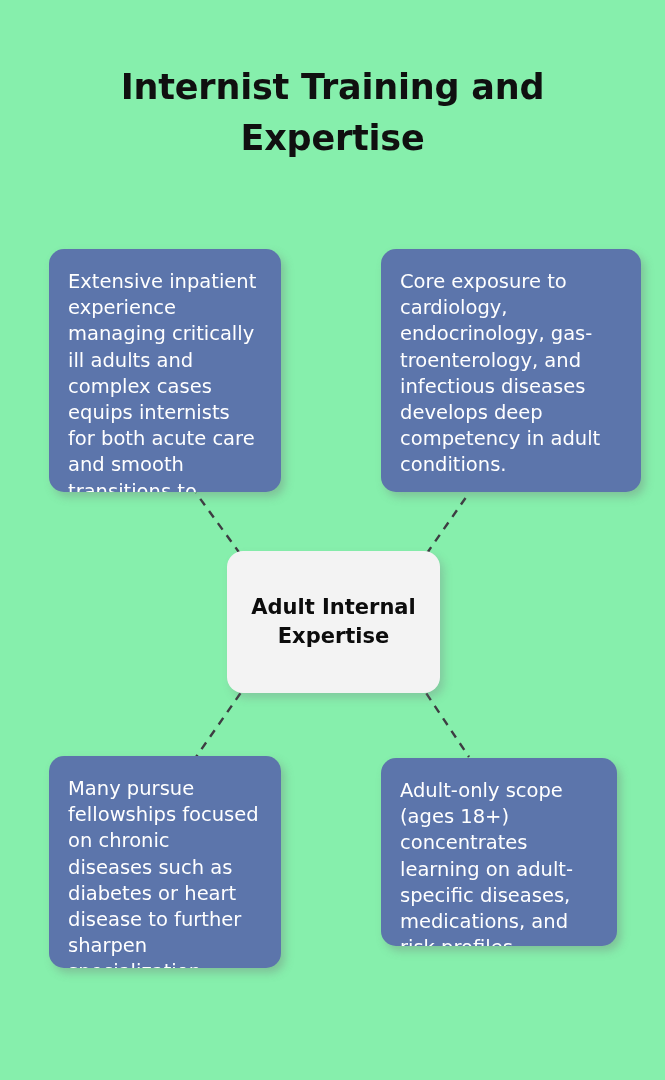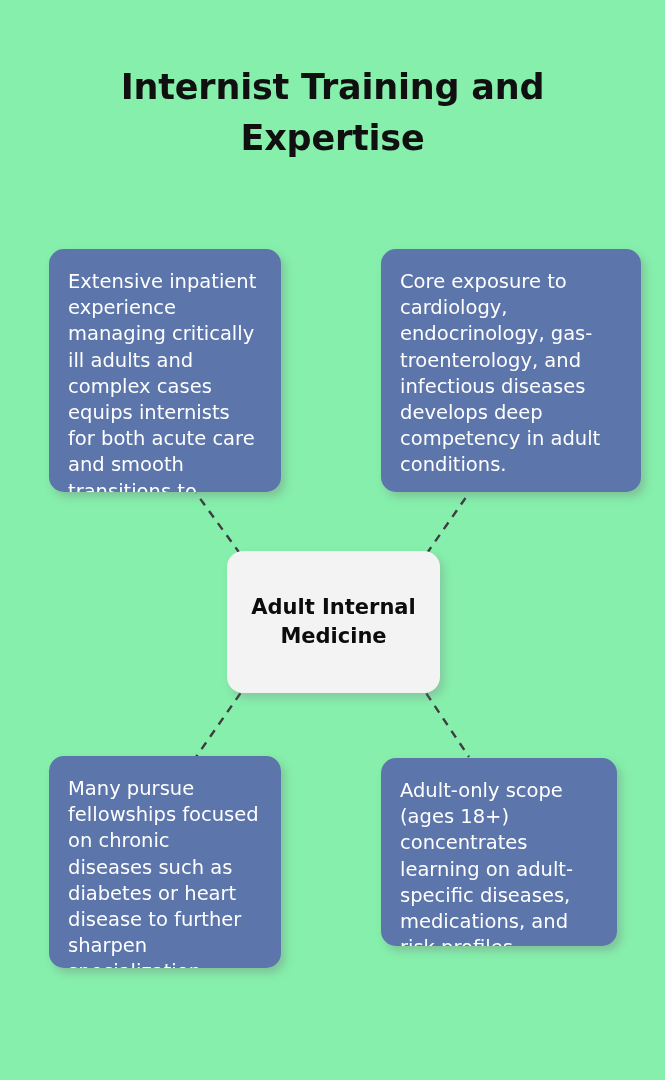--- a/index.html
+++ b/index.html
@@ -105,15 +105,15 @@
   <div class="leaf" id="leaf-0">Extensive inpatient experience managing critically ill adults and complex cases equips internists for both acute care and smooth transitions to outpatient follow-up.</div>
 
   <div class="leaf" id="leaf-1">Core exposure to cardiology, endocrinology, gas-
 troenterology, and infectious diseases develops deep competency in adult conditions.</div>
 
   <div class="leaf" id="leaf-2">Many pursue fellowships focused on chronic diseases such as diabetes or heart disease to further sharpen specialization.</div>
 
   <div class="leaf" id="leaf-3">Adult-only scope (ages 18+) concentrates learning on adult-specific diseases, medications, and risk profiles.</div>
 
   <div id="center-node">Adult Internal
-Medicine</div>
+Expertise</div>
 
 </div>
 
 </body></html>

